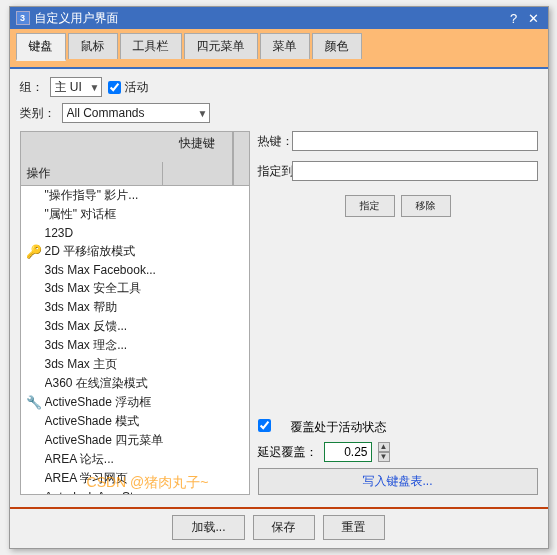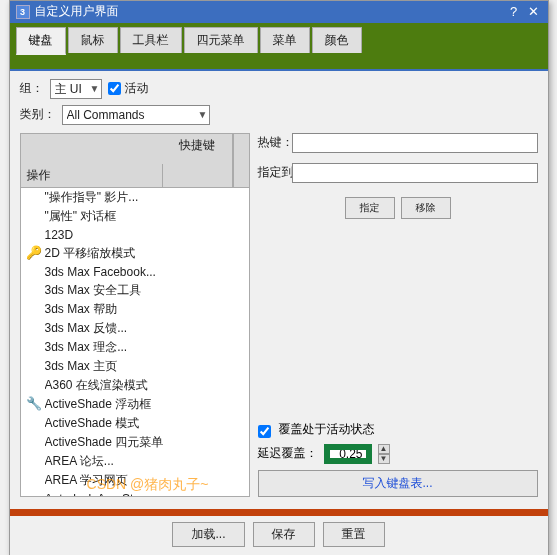--- a/index.html
+++ b/index.html
@@ -74,23 +74,23 @@
       cursor: pointer;
       font-size: 13px;
       display: flex;
       align-items: center;
       justify-content: center;
       line-height: 1;
     }
 
     .tabs {
       display: flex;
-      background: #4d7c0f;
+      background: #fdba74;
       border-bottom: 2px solid #3c6ebf;
-      padding: 4px 6px 16px;
+      padding: 4px 6px 8px;
       gap: 2px;
       align-items: center;
     }
 
     .tab {
       padding: 4px 12px;
       background: #e0e0e0;
       border: 1px solid #aaa;
       border-bottom: none;
       cursor: pointer;
@@ -285,33 +285,33 @@
 
     .right-bottom {
       display: flex;
       flex-direction: column;
       gap: 6px;
       margin-top: auto;
     }
 
     .overlay-checkbox-row {
       display: flex;
-      align-items: flex-end;
-      gap: 8px;
+      align-items: flex-start;
+      gap: 20px;
     }
 
     .delay-row {
       display: flex;
       align-items: center;
       gap: 6px;
     }
 
     .delay-input {
       width: 48px;
-      border: 6px solid #15803d;
+      border: 1px solid #15803d;
       background: white;
       height: 20px;
       padding: 1px 3px;
       text-align: right;
     }
 
     .spinner-btn {
       display: flex;
       flex-direction: column;
       width: 12px;
@@ -340,21 +340,21 @@
       font-size: 12px;
       text-align: center;
       color: #1d4ed8;
     }
 
     .bottom-bar {
       display: flex;
       justify-content: center;
       gap: 8px;
       padding: 6px 10px 8px;
-      border-top: 7px solid #c2410c;
+      border-top: 2px solid #c2410c;
       margin-top: 4px;
     }
 
     .bottom-btn {
       padding: 3px 18px;
       background: #e8e8e8;
       border: 1px solid #999;
       cursor: pointer;
       font-family: "Microsoft YaHei", "SimHei", sans-serif;
       font-size: 12px;

